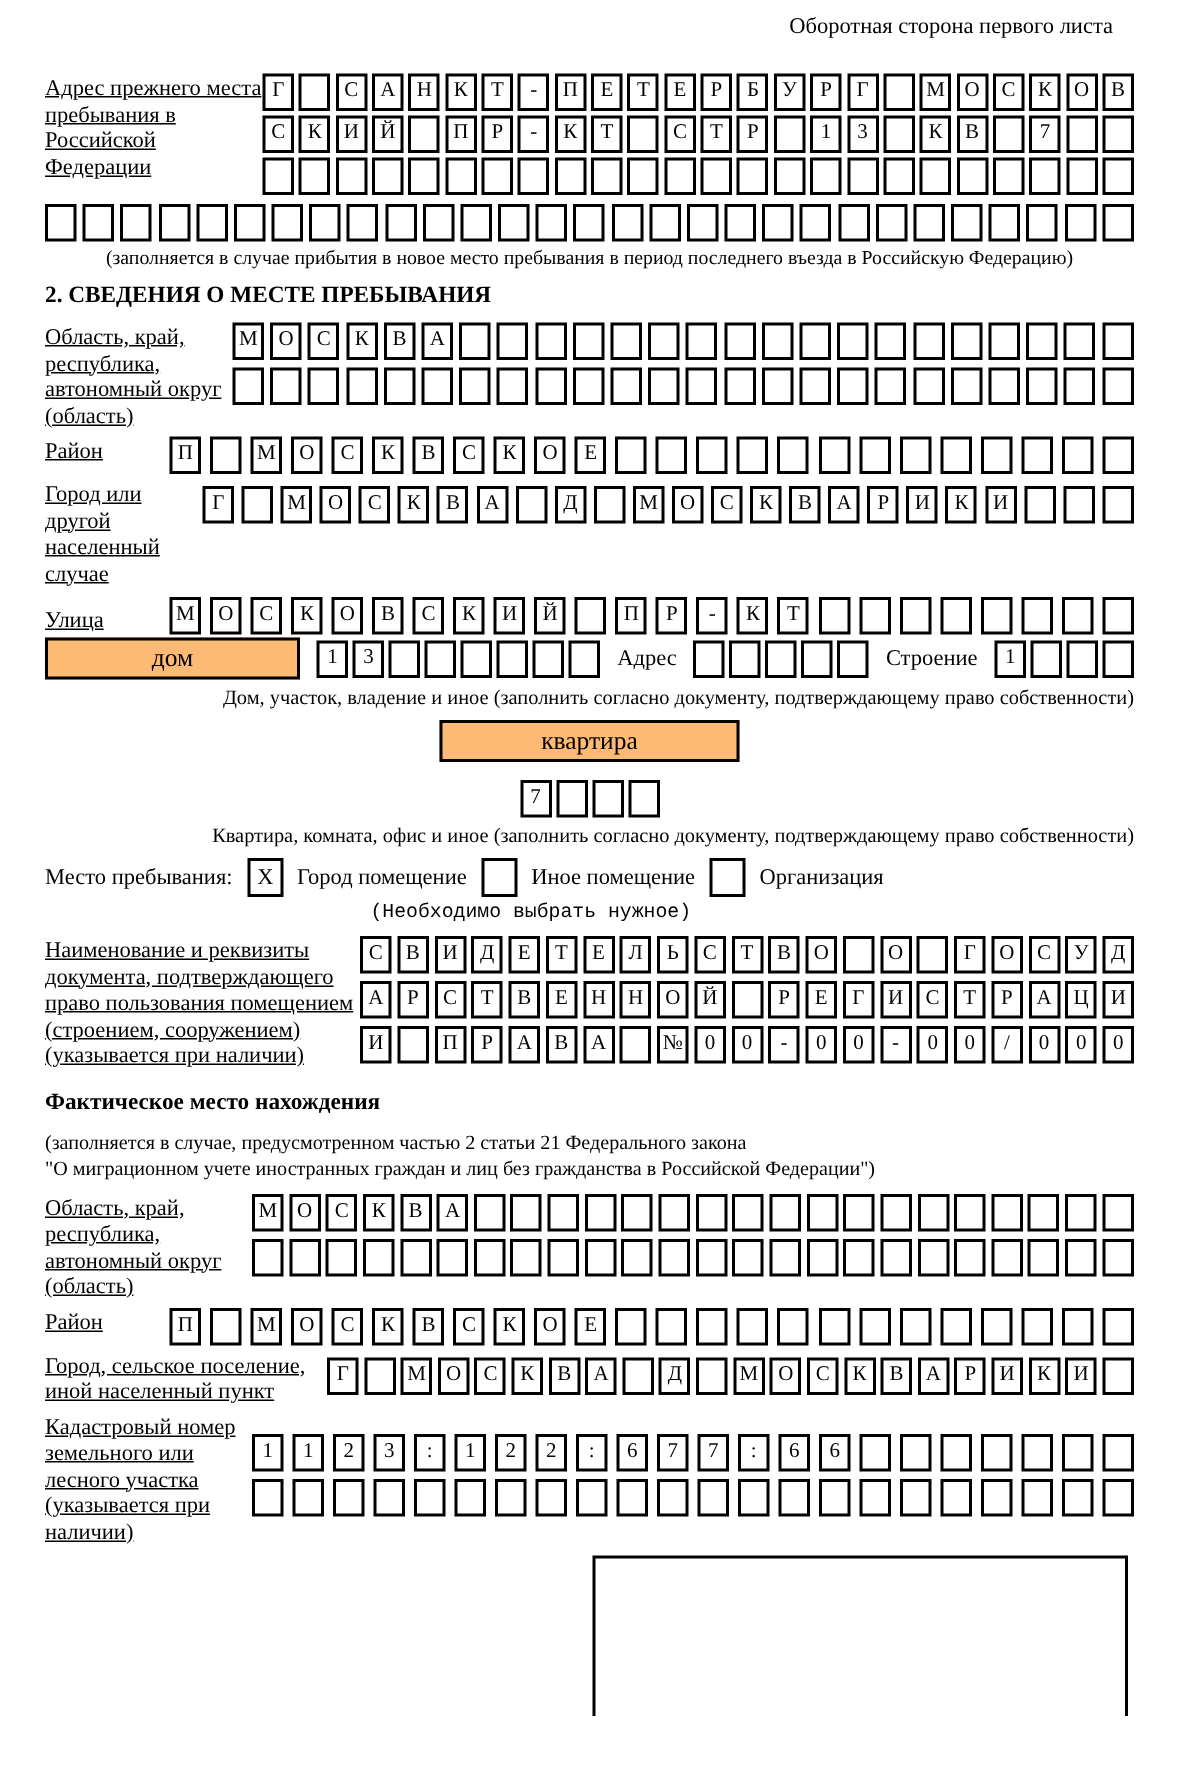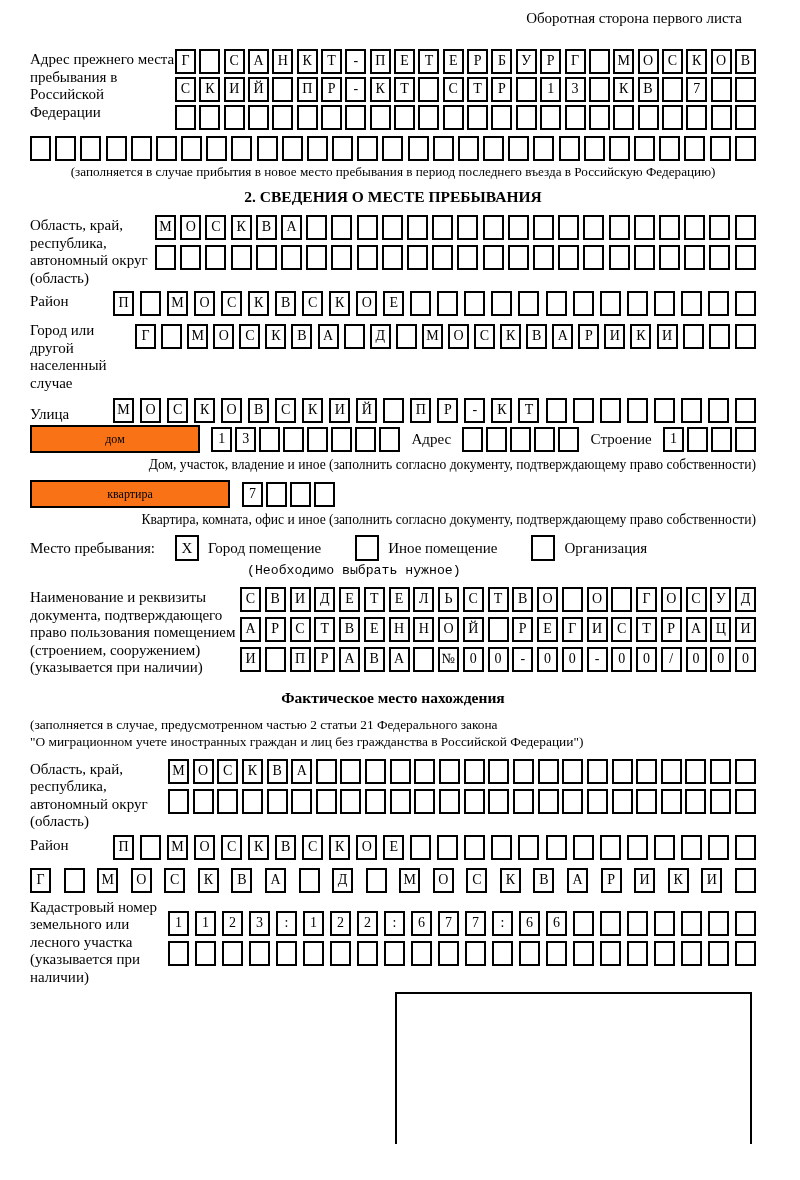--- a/index.html
+++ b/index.html
@@ -6,55 +6,55 @@
   html,body { background:#fff; }
   .page{
     position:relative; width:800px; height:1144px; overflow:hidden;
     background:#fff; color:#000;
     font-family:"Liberation Serif", serif;
     padding:10px 44px 0 30px;
   }
   .header-note{ text-align:right; font-size:15px; padding-right:14px; margin-bottom:22px; }
 
   .field{ display:flex; align-items:flex-start; }
-  .label{ flex:0 0 var(--lw,140px); font-size:15px; line-height:17.5px; padding-top:2px; }
+  .label{ flex:0 0 var(--lw,140px); font-size:15px; line-height:17.5px; padding-top:2px;text-decoration:underline; }
   .rows{ flex:1 1 auto; min-width:0; }
 
   .cells{ display:flex; flex:1 1 auto; justify-content:space-between; min-width:0; }
   .rows .cells{ width:100%; }
   .cell{
     flex:0 0 21px; width:21px; height:25px;
     border:2px solid #000; background:#fff;
     font-size:14px; line-height:20px; text-align:center;
     font-family:"Liberation Serif", serif;
   }
   .cells-inline{ display:flex; gap:3px; }
   .cells-inline .cell{ flex:0 0 21px; }
   .mb3{ margin-bottom:3px; }
 
   .footnote{ font-size:13.2px; text-align:center; margin:3px 0 8px 0; }
   .footnote-left{ font-size:13.6px; text-align:right; padding-left:6px; margin:4px 0 7px 0; }
-  .section-title{ font-size:15.5px; font-weight:bold; text-align:center; margin:4px 0 9px 0;font-family:Liberation Serif, serif; }
+  .section-title{ font-size:15.5px; font-weight:bold; text-align:left; margin:4px 0 9px 0;font-family:Liberation Serif, serif; }
 
   .wide-box{
-    border:2px solid #000; height:28px; background:#f97316;
-    font-size:12px; text-align:center; line-height:24px;
+    border:2px solid #000; height:28px; background:#fdba74;
+    font-size:17px; text-align:center; line-height:24px;
   }
   .house-row{ display:flex; justify-content:space-between; align-items:center; margin-top:2px; }
   .inline-lbl{ font-size:15px; line-height:26px; }
 
-  .apt-row{ display:flex; align-items:center; gap:12px; margin-top:2px; }
-
-  .stay-row{ display:flex; align-items:flex-start; gap:20px; margin-top:4px; }
+  .apt-row{ display:flex; align-items:center; gap:12px; margin-top:2px;flex-direction:column; }
+
+  .stay-row{ display:flex; align-items:flex-start; gap:10px; margin-top:4px; }
   .opt{ display:flex; align-items:center; gap:9px; }
   .chk{
     width:24px; height:26px; border:2px solid #000; background:#fff;
     font-size:15px; line-height:22px; text-align:center;
   }
-  .gap-lg{ margin-left:14px; }
+  .gap-lg{ }
   .stay-note{ font-size:13.2px; margin:2px 0 9px 217px;font-family:Liberation Mono, monospace; }
 
   .mt6{ margin-top:6px;align-items:flex-end; } .mb4{ margin-bottom:4px; } .mb8{ margin-bottom:8px; }
   .cells-pad{ padding-top:4px; }
 
   .fact-note{ font-size:13.4px; text-align:left; line-height:17px; }
   .fact-notes{ margin-bottom:9px; }
 
   .mark-wrap{ margin-top:6px; }
   .mark-box{ margin-left:365px; width:357px; height:176px; border:2px solid #000; background:#fff; }
@@ -553,20 +553,21 @@
         <div class="cell"></div>
         <div class="cell"></div>
         <div class="cell"></div>
         <div class="cell"></div>
         <div class="cell"></div>
         <div class="cell"></div>
       </div>
   </div>
 
   <div class="field mb4" style="--lw:188px;">
+    <div class="label">Город, сельское поселение, иной населенный пункт</div>
     <div class="cells cells-pad">
         <div class="cell">Г</div>
         <div class="cell"></div>
         <div class="cell">М</div>
         <div class="cell">О</div>
         <div class="cell">С</div>
         <div class="cell">К</div>
         <div class="cell">В</div>
         <div class="cell">А</div>
         <div class="cell"></div>

